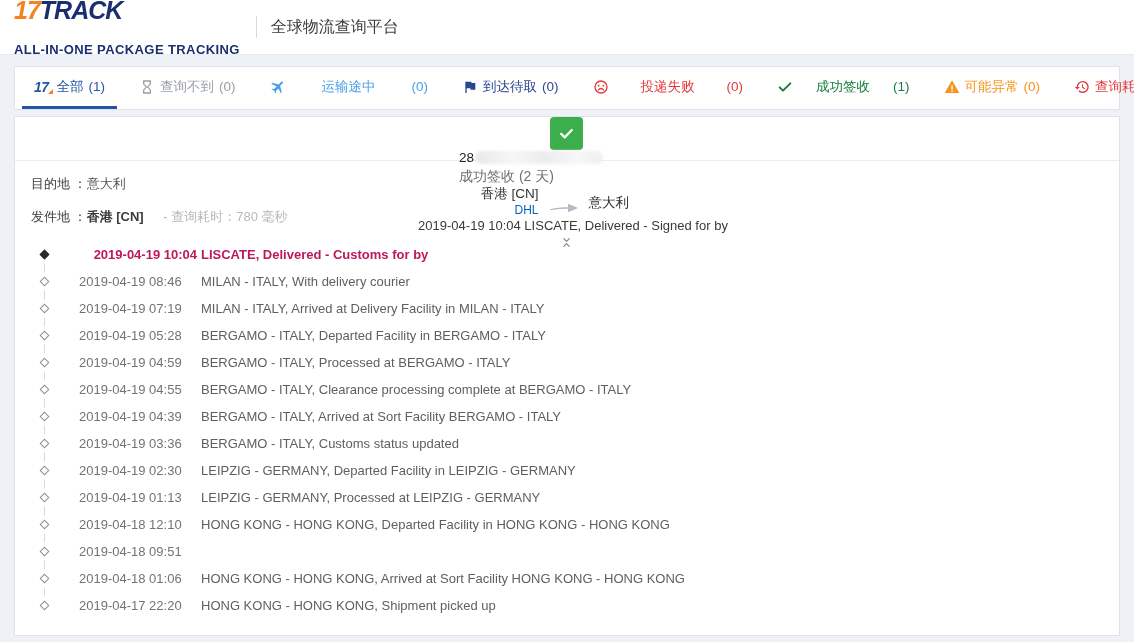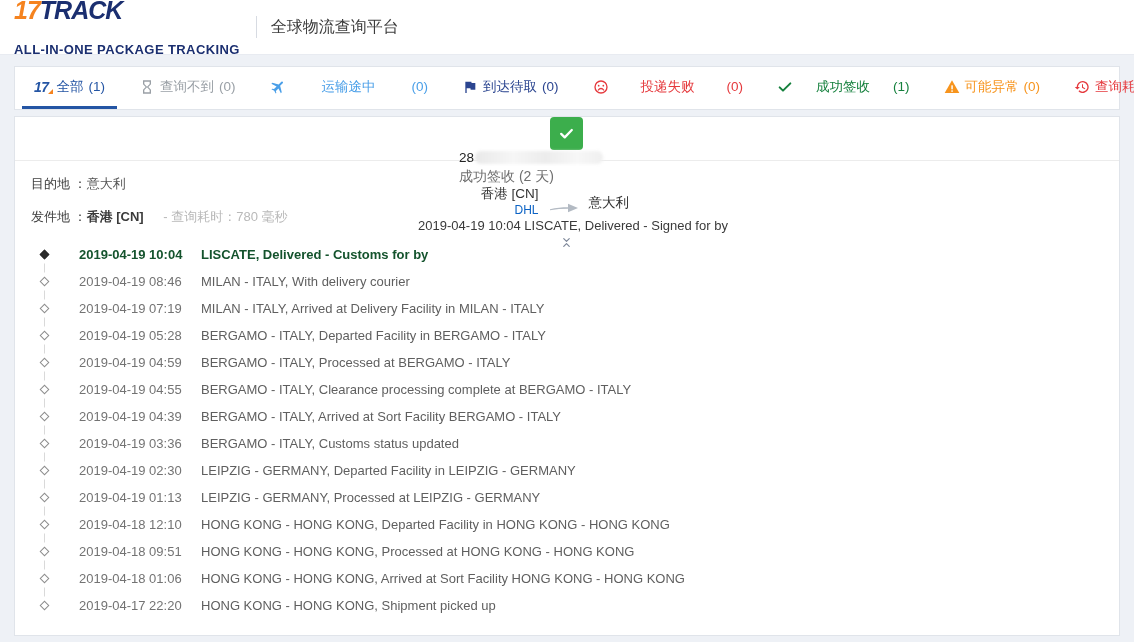--- a/index.html
+++ b/index.html
@@ -58,21 +58,21 @@
 
   
   .timeline { list-style:none; position:relative; margin-top:6px; }
   .timeline::before { content:""; position:absolute; left:13px; top:12px; bottom:14px; width:1px; background:#d9d9d9; }
   .ev-row { display:flex; align-items:center; height:27px; position:relative; }
   .ev-dot { width:27px; flex:0 0 auto; display:flex; justify-content:center; z-index:1; }
   .ev-dot i { width:7px; height:7px; transform:rotate(45deg); background:#fff; border:1px solid #8d8d8d; display:block; box-shadow:0 0 0 3px #fff; }
   .ev-row.current .ev-dot i { background:#2b2b2b; border-color:#2b2b2b; }
   .ev-time { width:118px; margin-left:21px; font-size:13px; color:#737373; flex:0 0 auto; }
   .ev-text { margin-left:4px; font-size:13px; color:#5f5f5f; }
-  .ev-row.current .ev-time, .ev-row.current .ev-text { color:#14532d; font-weight:700; }
+  .ev-row.current .ev-time, .ev-row.current .ev-text { color:#be185d; font-weight:700;text-align:right; }
 </style>
 </head>
 <body>
 
 <header class="topbar">
   <div class="brand">
     <div class="brand-main">
       <span class="logo-17">17</span>
         <span class="logo-track">TRACK</span>
     </div>
@@ -285,21 +285,20 @@
             <i></i>
           </span>
           <span class="ev-time">2019-04-18 12:10</span>
           <span class="ev-text">HONG KONG - HONG KONG, Departed Facility in HONG KONG - HONG KONG</span>
         </li>
       <li class="ev-row">
           <span class="ev-dot">
             <i></i>
           </span>
           <span class="ev-time">2019-04-18 09:51</span>
-          <span class="ev-text">HONG KONG - HONG KONG, Processed at HONG KONG - HONG KONG</span>
         </li>
       <li class="ev-row">
           <span class="ev-dot">
             <i></i>
           </span>
           <span class="ev-time">2019-04-18 01:06</span>
           <span class="ev-text">HONG KONG - HONG KONG, Arrived at Sort Facility HONG KONG - HONG KONG</span>
         </li>
       <li class="ev-row">
           <span class="ev-dot">

